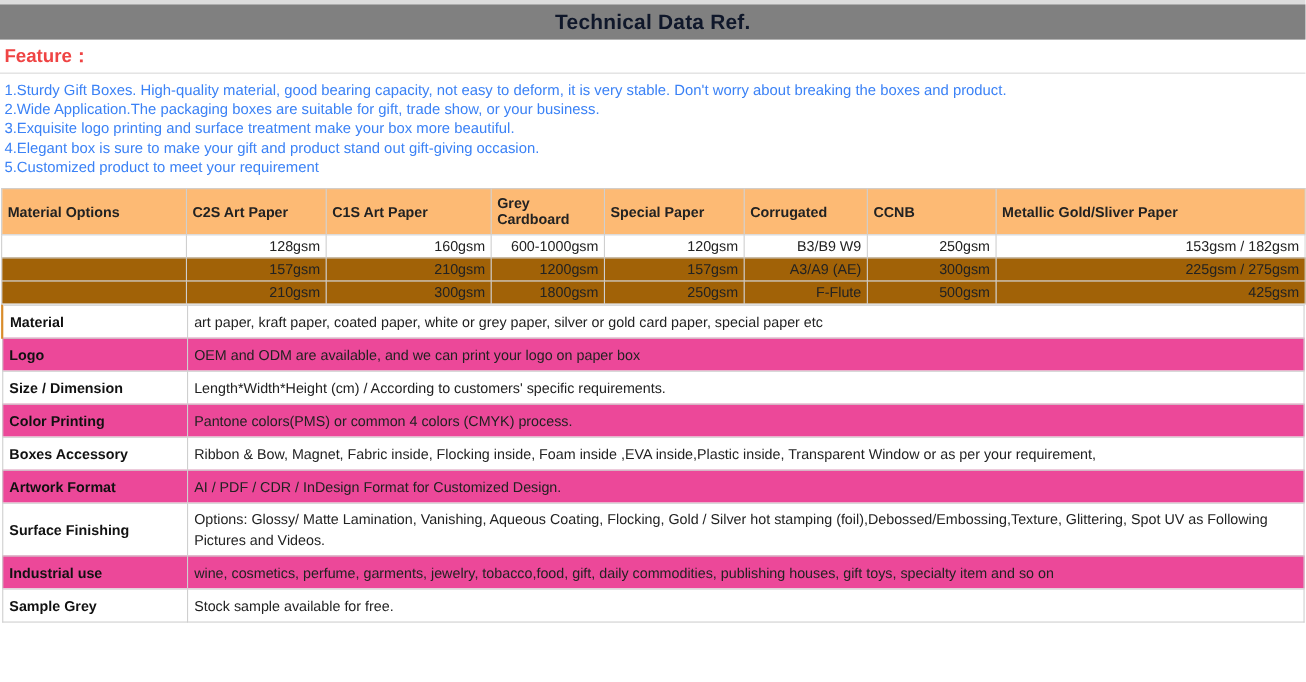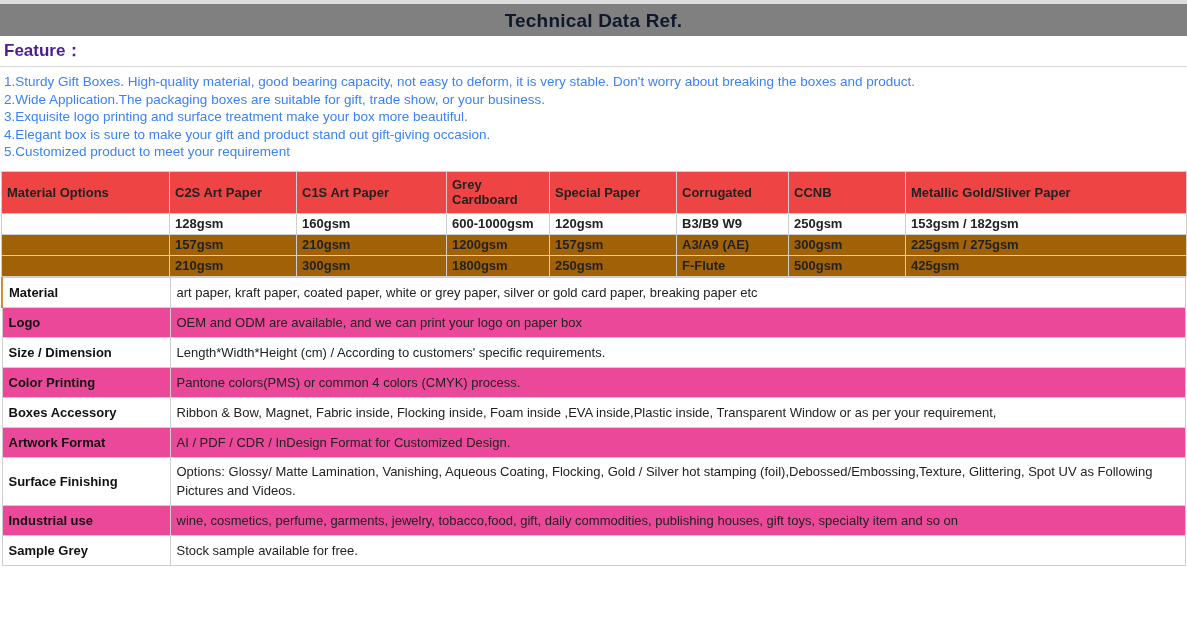--- a/index.html
+++ b/index.html
@@ -46,21 +46,21 @@
   
   .feature-head {
     border-bottom: 1px solid #d9d9d9;
     padding: 4px 4px 6px 4px;
     box-sizing: border-box;
     height: 31px;
   }
   .feature-head-title {
     font-size: 17px;
     font-weight: bold;
-    color: #4c1d95;
+    color: #ef4444;
     line-height: 22px;
   }
   .feature-list {
     padding: 6px 4px 6px 4px;
     box-sizing: border-box;
     border-bottom: 1px solid #ffffff;
   }
   .feature-line {
     font-size: 13.5px;
     line-height: 17.6px;
@@ -83,27 +83,28 @@
     font-size: 13px;
     color: #222222;
     padding: 2px 5px;
     box-sizing: border-box;
     vertical-align: middle;
     text-align: left;
   }
   .mat-table th {
     font-weight: bold;
     height: 42px;
-    background: #ef4444;
+    background: #fdba74;
     line-height: 15px;
   }
   .mat-table td {
     height: 20px;
     line-height: 16px;
-    font-weight: bold;
+    font-weight: normal;
+    text-align: right;
   }
   .mat-table tr.alt td {
     background: #a16207;
   }
   .mat-table tr.plain td {
     background: #ffffff;
   }
 
   .spec-table td {
     border: 1px solid #cfcfcf;
@@ -221,21 +222,21 @@
   </table>
 
   <table class="spec-table">
     <colgroup>
         <col class="col-mat">
         <col>
       </colgroup>
     <tbody>
       <tr class="plain first-spec spec-row-1line">
         <td class="label">Material</td>
-        <td>art paper, kraft paper, coated paper, white or grey paper, silver or gold card paper, breaking paper etc</td>
+        <td>art paper, kraft paper, coated paper, white or grey paper, silver or gold card paper, special paper etc</td>
       </tr>
       <tr class="alt spec-row-1line">
         <td class="label">Logo</td>
         <td>OEM and ODM are available, and we can print your logo on paper box</td>
       </tr>
       <tr class="plain spec-row-1line">
         <td class="label">Size / Dimension</td>
         <td>Length*Width*Height (cm) / According to customers' specific requirements.</td>
       </tr>
       <tr class="alt spec-row-1line">

